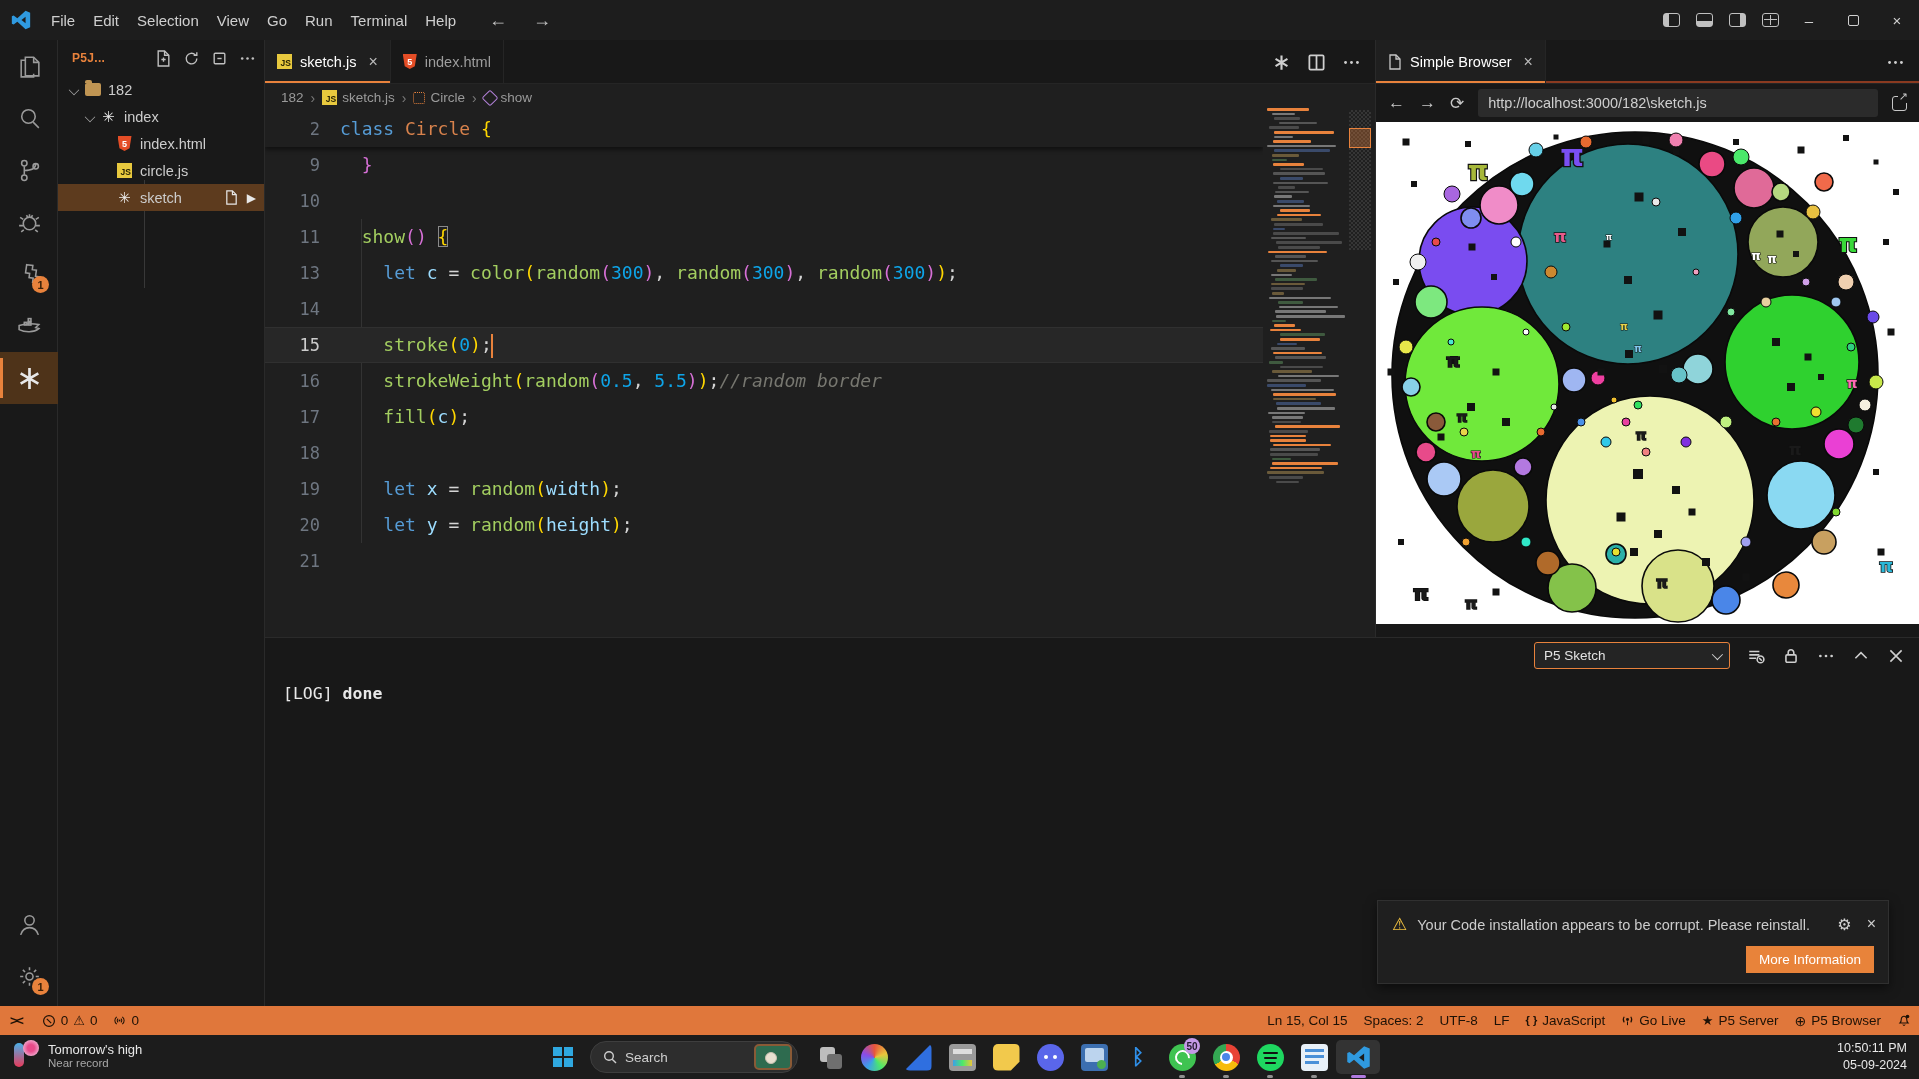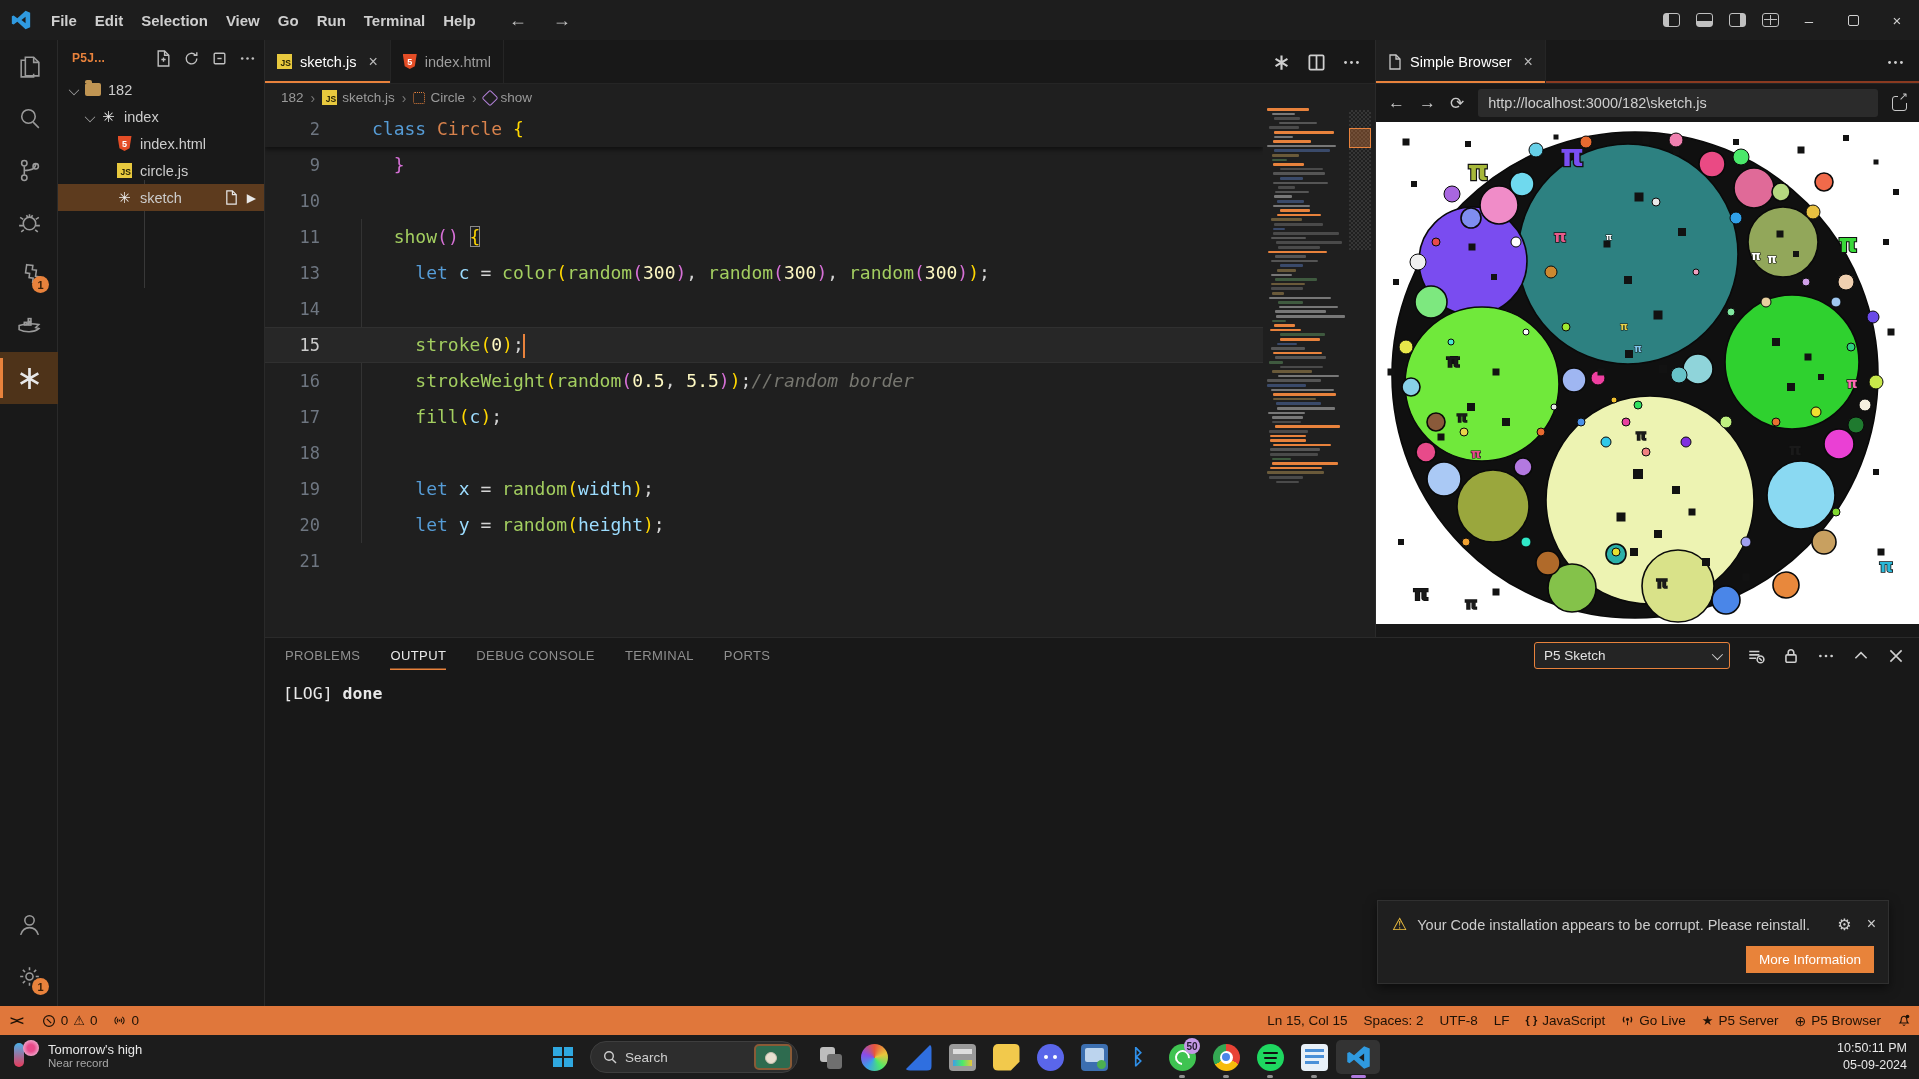--- a/index.html
+++ b/index.html
@@ -2,21 +2,21 @@
 <html><head>
 <meta charset="utf-8">
 <style>
   * { margin:0; padding:0; box-sizing:border-box; }
   html,body { width:1919px; height:1079px; background:#1f1f1f; overflow:hidden;
     font-family:"Liberation Sans", sans-serif; -webkit-font-smoothing:antialiased; }
   
   #titlebar { position:absolute; left:0; top:0; width:1919px; height:40px; background:#1d1d1d;
     display:flex; align-items:center; color:#cfcfcf; font-size:15px; z-index:5; }
   #vscode-logo { width:22px; height:22px; margin:0 10px 0 10px; }
-  .menu-item { padding:4px 9px; border-radius:5px; cursor:default;font-weight:bold; }
+  .menu-item { padding:4px 9px; border-radius:5px; cursor:default; }
   .nav-arrows { margin-left:24px; display:flex; gap:26px; color:#c5c5c5; font-size:18px; }
   #title-search { position:absolute; left:635px; top:7px; width:720px; height:26px; background:#2c2c2c;
     border:1px solid #413f3f; border-radius:7px; display:flex; align-items:center; justify-content:center;
     color:#b8b8b8; font-size:13.5px; gap:7px; }
   #win-icons { position:absolute; right:0; top:0; height:40px; display:flex; align-items:center; }
   .lay-ic { width:17px; height:14px; border:1.4px solid #c0c0c0; border-radius:3px; margin:0 8px; position:relative; }
   .lay-ic.left::before  { content:""; position:absolute; left:0; top:0; bottom:0; width:5px; background:#c0c0c0; }
   .lay-ic.bottom::before{ content:""; position:absolute; left:0; right:0; bottom:0; height:5px; background:#c0c0c0; }
   .lay-ic.right::before { content:""; position:absolute; right:0; top:0; bottom:0; width:5px; background:#c0c0c0; }
   .lay-ic.grid::before  { content:""; position:absolute; inset:1px; background:
@@ -66,25 +66,25 @@
   #breadcrumb { height:27px; display:flex; align-items:center; padding-left:16px; font-size:13.5px; color:#9a9a9a; gap:7px; }
   .bc-sep { color:#7a7a7a; font-size:14px; }
   .bc-item { display:flex; align-items:center; gap:5px; }
   .sym-class { width:12px; height:12px; border:1.6px dotted #e8823c; border-radius:2px; }
   .sym-method { width:12px; height:12px; border:1.6px solid #b180d7; transform:rotate(45deg); border-radius:2px; }
   
   #code-area { position:absolute; left:0; top:71px; right:112px; bottom:0; overflow:hidden;
     font-family:"DejaVu Sans Mono", monospace; font-size:18px; }
   .code-row { position:relative; height:36px; line-height:36px; white-space:pre; }
   .code-row .ln { position:absolute; left:0; width:55px; text-align:right; color:#6e7681; font-size:17px; }
-  .code-row .src { position:absolute; left:75px;margin-left:32px; }
+  .code-row .src { position:absolute; left:75px; }
   .code-row.current { background:#272727; box-shadow:inset 0 1px 0 #303030, inset 0 -1px 0 #303030; }
   .code-row.current .ln { color:#cccccc; }
   .code-row.sticky { background:#1f1f1f; box-shadow:0 3px 4px rgba(0,0,0,.45); z-index:3; }
-  .tok-kw{color:#569cd6} .tok-vr{color:#9cdcfe} .tok-fn{color:#a3ce60} .tok-num{color:#fef9c3}
+  .tok-kw{color:#569cd6} .tok-vr{color:#9cdcfe} .tok-fn{color:#a3ce60} .tok-num{color:#0ea5e9}
   .tok-p1{color:#ffd700} .tok-p2{color:#d670d6} .tok-fg{color:#d4d4d4} .tok-cls{color:#d8824c}
   .tok-cm{color:#777770; font-style:italic}
   .tok-match { outline:1px solid #8a8a8a; outline-offset:-1px; }
   .cursor { display:inline-block; width:2px; height:24px; background:#e8823c; vertical-align:middle; margin-left:-1px; }
   .guide { position:absolute; left:96px; width:1px; background:#333; }
   
   #minimap { position:absolute; right:0; top:44px; width:112px; bottom:0; background:#1f1f1f; }
   .mm-row { position:absolute; height:2.5px; border-radius:1px; }
   #mm-slider { position:absolute; left:86px; width:22px; top:26px; height:140px;
     background:repeating-conic-gradient(#3a3a3a 0 25%, transparent 0 50%) 0 0/4px 4px; opacity:.8; }
@@ -650,27 +650,20 @@
         <text x="510" y="450" font-size="18" font-family="&quot;DejaVu Sans&quot;, sans-serif" font-weight="bold" fill="#2ab8d8" stroke="#111" stroke-width="1.6363636363636365" paint-order="stroke" text-anchor="middle">π</text>
         <text x="248" y="208" font-size="10" font-family="&quot;DejaVu Sans&quot;, sans-serif" font-weight="bold" fill="#e8d44a" stroke="#111" stroke-width="1" paint-order="stroke" text-anchor="middle">π</text>
         <text x="262" y="230" font-size="10" font-family="&quot;DejaVu Sans&quot;, sans-serif" font-weight="bold" fill="#80c8f0" stroke="#111" stroke-width="1" paint-order="stroke" text-anchor="middle">π</text>
         <text x="233" y="118" font-size="8" font-family="&quot;DejaVu Sans&quot;, sans-serif" font-weight="bold" fill="#ffffff" stroke="#111" stroke-width="1" paint-order="stroke" text-anchor="middle">π</text>
       </svg>
   </div>
   <div id="browser-filler"></div>
 </div>
 
 <div id="panel">
-  <div id="panel-tabs">
-      <span class="panel-tab">PROBLEMS</span>
-      <span class="panel-tab active">OUTPUT</span>
-      <span class="panel-tab">DEBUG CONSOLE</span>
-      <span class="panel-tab">TERMINAL</span>
-      <span class="panel-tab">PORTS</span>
-    </div>
   <div id="panel-controls">
     <div id="task-select">
       <span>P5 Sketch</span>
         <span class="chev"></span>
     </div>
     <svg viewBox="0 0 16 16">
         <path d="M2 4h9M2 7h9M2 10h6"></path>
         <circle cx="12" cy="11" r="3"></circle>
         <path d="M10.8 9.8l2.4 2.4"></path>
       </svg>

